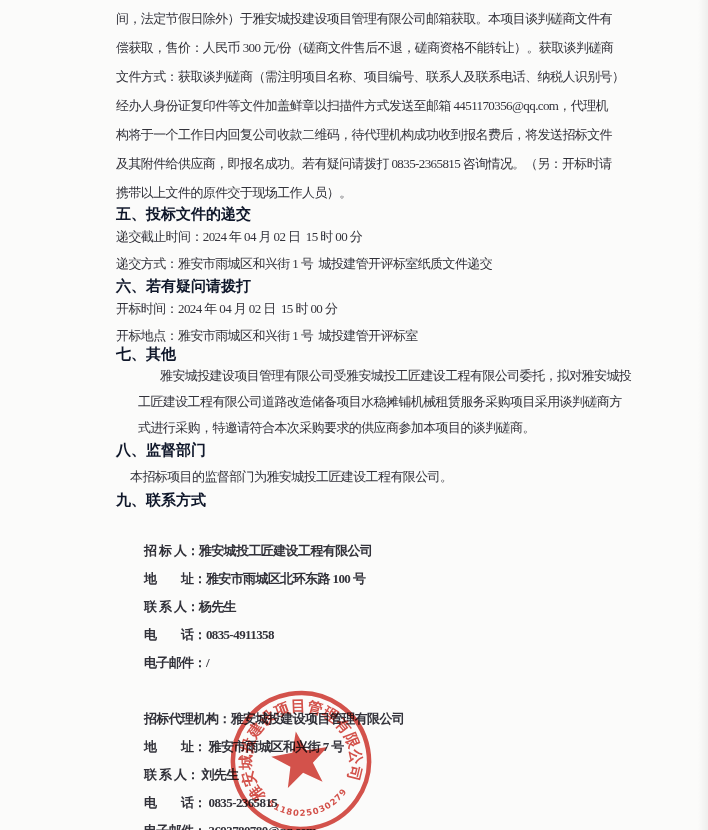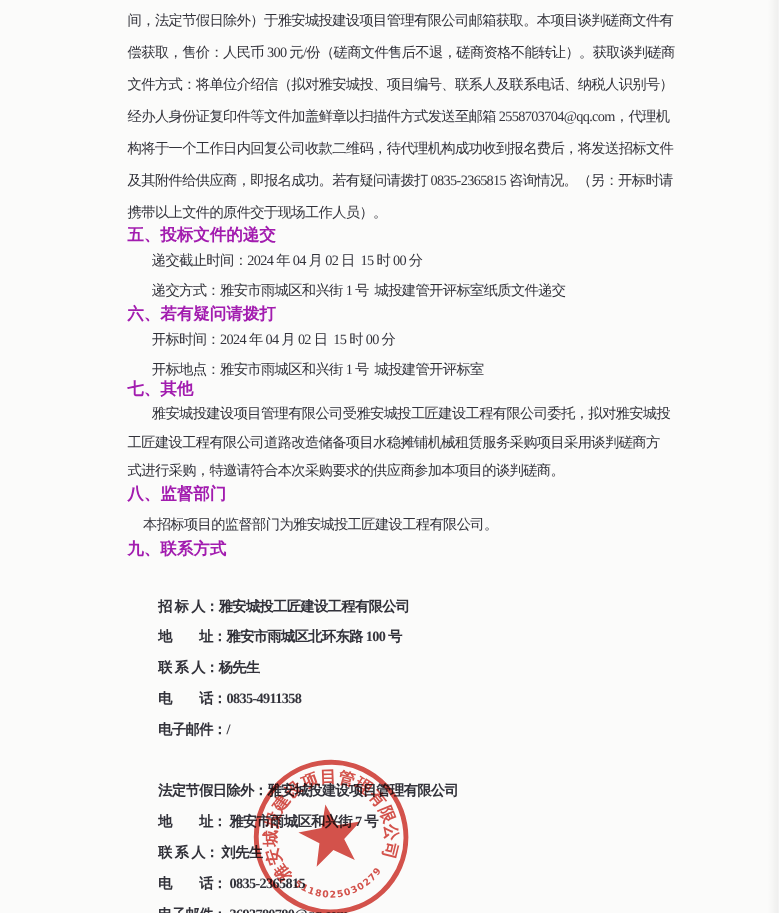--- a/index.html
+++ b/index.html
@@ -6,48 +6,48 @@
   body{
     width:708px;height:830px;position:relative;overflow:hidden;
     background:#fbfbfa;
     font-family:"Liberation Serif","DejaVu Serif",serif;
     color:#32323a;
   }
   .scan-edge{position:absolute;right:0;top:0;width:10px;height:100%;
     background:linear-gradient(to right,rgba(0,0,0,0),rgba(0,0,0,0.05));pointer-events:none;}
   .content{position:absolute;left:116px;top:4px;width:498px;font-size:13px;letter-spacing:-0.6px;}
   .intro-line{height:29px;line-height:29px;white-space:nowrap;}
-  h2{margin:0;height:18px;line-height:18px;font-size:15px;font-weight:bold;color:#a21caf;letter-spacing:0;}
+  h2{margin:0;height:18px;line-height:18px;font-size:15px;font-weight:bold;color:#0f172a;letter-spacing:0;}
   .h5{margin-top:-2px;}
   .h7{margin-top:-4px;}
   .s8line{margin:4px 0 0 14px;height:27px;line-height:27px;white-space:pre;}
   .h9{margin-top:1px;}
-  .details{margin-left:22px;}
+  .details{}
   .detail-line{height:27px;line-height:27px;white-space:pre;}
-  .para-line{height:26px;line-height:26px;white-space:nowrap;}
+  .para-line{height:26px;line-height:26px;white-space:nowrap;margin-left:22px;}
   .para-first{text-indent:22px;}
   .contacts{margin-left:12px;font-weight:bold;}
   .contact-row{height:28px;line-height:28px;white-space:pre;}
   .agency{margin-left:12px;margin-top:28px;}
   .seal{
     position:absolute;left:226px;top:686px;width:150px;height:150px;
     mix-blend-mode:multiply;opacity:0.85;z-index:5;pointer-events:none;
   }
   .seal svg{display:block;}
 </style>
 </head>
 <body>
 
 <div class="content">
 
   <div>
     <div class="intro-line">间，法定节假日除外）于雅安城投建设项目管理有限公司邮箱获取。本项目谈判磋商文件有</div>
     <div class="intro-line">偿获取，售价：人民币 300 元/份（磋商文件售后不退，磋商资格不能转让）。获取谈判磋商</div>
-    <div class="intro-line">文件方式：将单位介绍信（拟对雅安城投、项目编号、联系人及联系电话、纳税人识别号）</div>
-    <div class="intro-line">经办人身份证复印件等文件加盖鲜章以扫描件方式发送至邮箱 2558703704@qq.com，代理机</div>
+    <div class="intro-line">文件方式：获取谈判磋商（需注明项目名称、项目编号、联系人及联系电话、纳税人识别号）</div>
+    <div class="intro-line">经办人身份证复印件等文件加盖鲜章以扫描件方式发送至邮箱 4451170356@qq.com，代理机</div>
     <div class="intro-line">构将于一个工作日内回复公司收款二维码，待代理机构成功收到报名费后，将发送招标文件</div>
     <div class="intro-line">及其附件给供应商，即报名成功。若有疑问请拨打 0835-2365815 咨询情况。（另：开标时请</div>
     <div class="intro-line">携带以上文件的原件交于现场工作人员）。</div>
   </div>
 
   <h2 class="h5">五、投标文件的递交</h2>
   <div class="details">
     <div class="detail-line">递交截止时间：2024 年 04 月 02 日  15 时 00 分</div>
     <div class="detail-line">递交方式：雅安市雨城区和兴街 1 号  城投建管开评标室纸质文件递交</div>
   </div>
@@ -83,21 +83,21 @@
     <div class="contact-row">
       <span>电　　话：</span><span>0835-4911358</span>
     </div>
     <div class="contact-row">
       <span>电子邮件：</span><span>/</span>
     </div>
   </div>
 
   <div class="contacts agency">
     <div class="contact-row">
-      <span>法定节假日除外：</span><span>雅安城投建设项目管理有限公司</span>
+      <span>招标代理机构：</span><span>雅安城投建设项目管理有限公司</span>
     </div>
     <div class="contact-row">
       <span>地　　址：</span><span> 雅安市雨城区和兴街 7 号</span>
     </div>
     <div class="contact-row">
       <span>联 系 人：</span><span> 刘先生</span>
     </div>
     <div class="contact-row">
       <span>电　　话：</span><span> 0835-2365815</span>
     </div>

